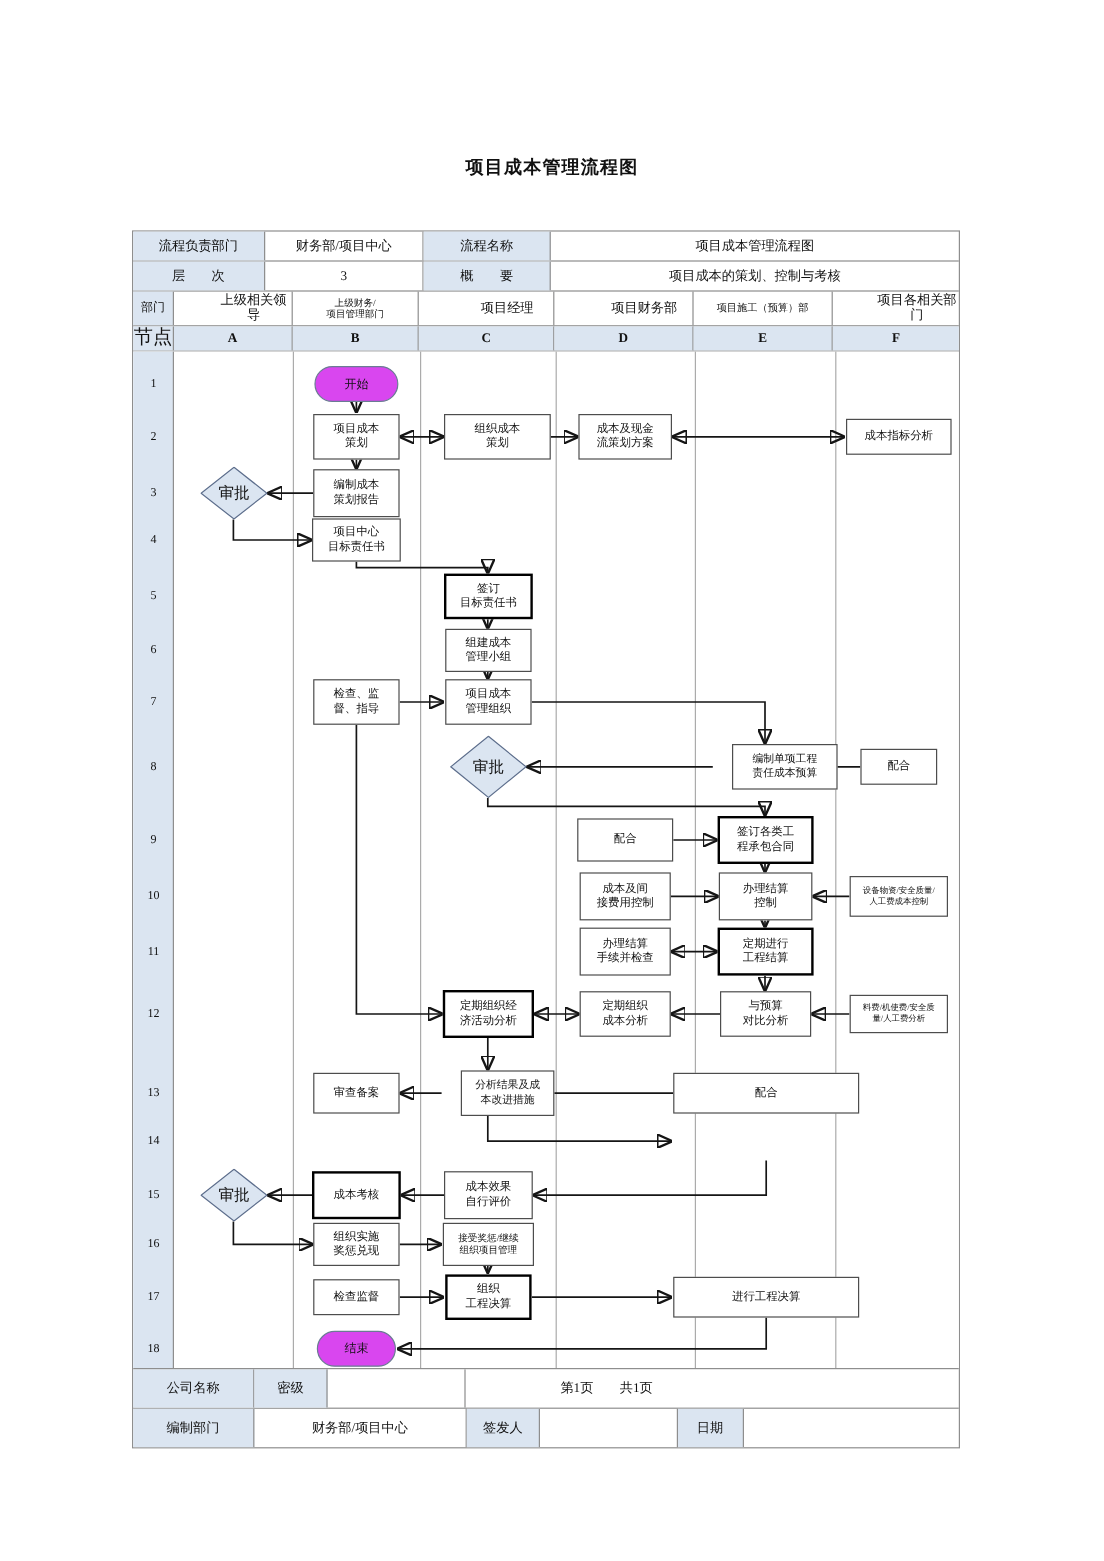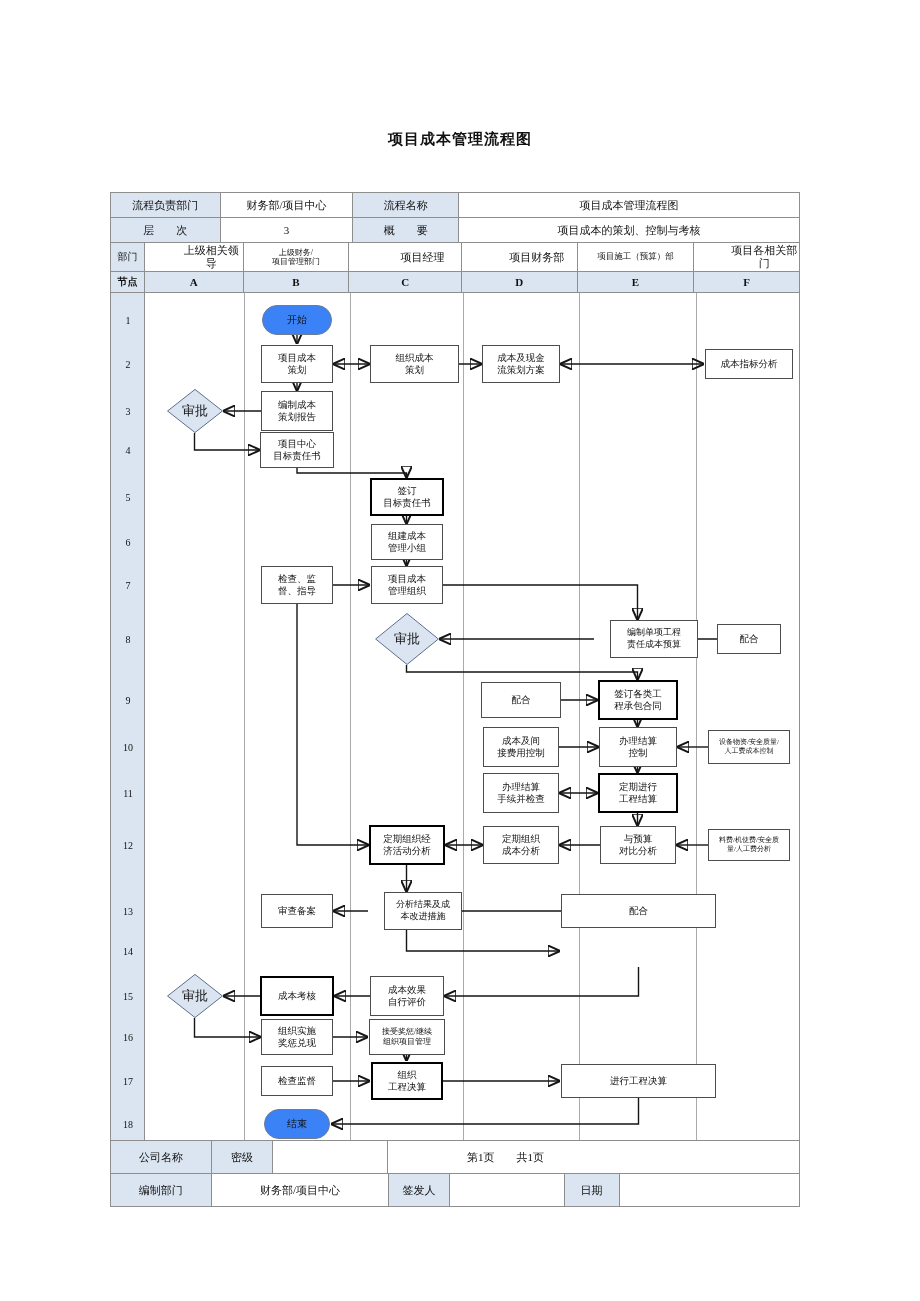--- a/index.html
+++ b/index.html
@@ -25,21 +25,21 @@
           border-right:1px solid #8e8e8e;box-sizing:border-box;}
   .rownum{position:absolute;left:0;width:34px;text-align:center;
           transform:translateY(-50%);font-size:10px;}
   .vline{position:absolute;top:0;width:1px;height:847px;background:#ababab;}
   svg.wires{position:absolute;left:0;top:0;z-index:2;}
   svg.wires path,svg.wires line{stroke:#151515;stroke-width:1.4;fill:none;}
   .node{position:absolute;z-index:3;background:#fff;border:1px solid #4d4d4d;
         box-sizing:border-box;display:flex;align-items:center;justify-content:center;
         text-align:center;font-size:9.5px;line-height:1.3;white-space:pre-line;}
   .bold{border:2.5px solid #000;}
-  .capsule{position:absolute;z-index:3;background:#3b82f6;border:1px solid #6b7b94;
+  .capsule{position:absolute;z-index:3;background:#d946ef;border:1px solid #6b7b94;
         border-radius:15px;display:flex;align-items:center;justify-content:center;
         font-size:10px;box-sizing:border-box;}
   .diamond{position:absolute;z-index:3;}
   .diamond svg{position:absolute;left:0;top:0;width:100%;height:100%;}
   .diamond svg polygon{fill:#dbe5f1;stroke:#5d6e8c;stroke-width:1;vector-effect:non-scaling-stroke;}
   .diamond span{position:absolute;left:0;top:0;width:100%;height:100%;z-index:1;
         display:flex;align-items:center;justify-content:center;font-size:13px;font-family:Liberation Serif, serif;}
   .fs7{font-size:7px;}
   .fs8{font-size:8px;}
   .fs9{font-size:9px;margin-left:16px;}
@@ -71,21 +71,21 @@
       <div class="cell dept" style="width:99px">上级相关领导</div>
       <div class="cell dept-sm" style="width:106px">上级财务/
 项目管理部门</div>
       <div class="cell dept" style="width:113px">项目经理</div>
       <div class="cell dept" style="width:116px">项目财务部</div>
       <div class="cell dept-md" style="width:117px">项目施工（预算）部</div>
       <div class="cell dept" style="width:105px">项目各相关部门</div>
     </div>
 
     <div class="trow letters" style="height:20px">
-      <div class="cell hd" style="width:34px;font-size:10px;font-weight:bold">节点</div>
+      <div class="cell hd" style="width:34px;font-size:16px;font-weight:normal">节点</div>
       <div class="cell hd" style="width:99px">A</div>
       <div class="cell hd" style="width:106px">B</div>
       <div class="cell hd" style="width:113px">C</div>
       <div class="cell hd" style="width:116px">D</div>
       <div class="cell hd" style="width:117px">E</div>
       <div class="cell hd" style="width:105px">F</div>
     </div>
 
     <div class="flow">
       <div class="numcol"></div>

